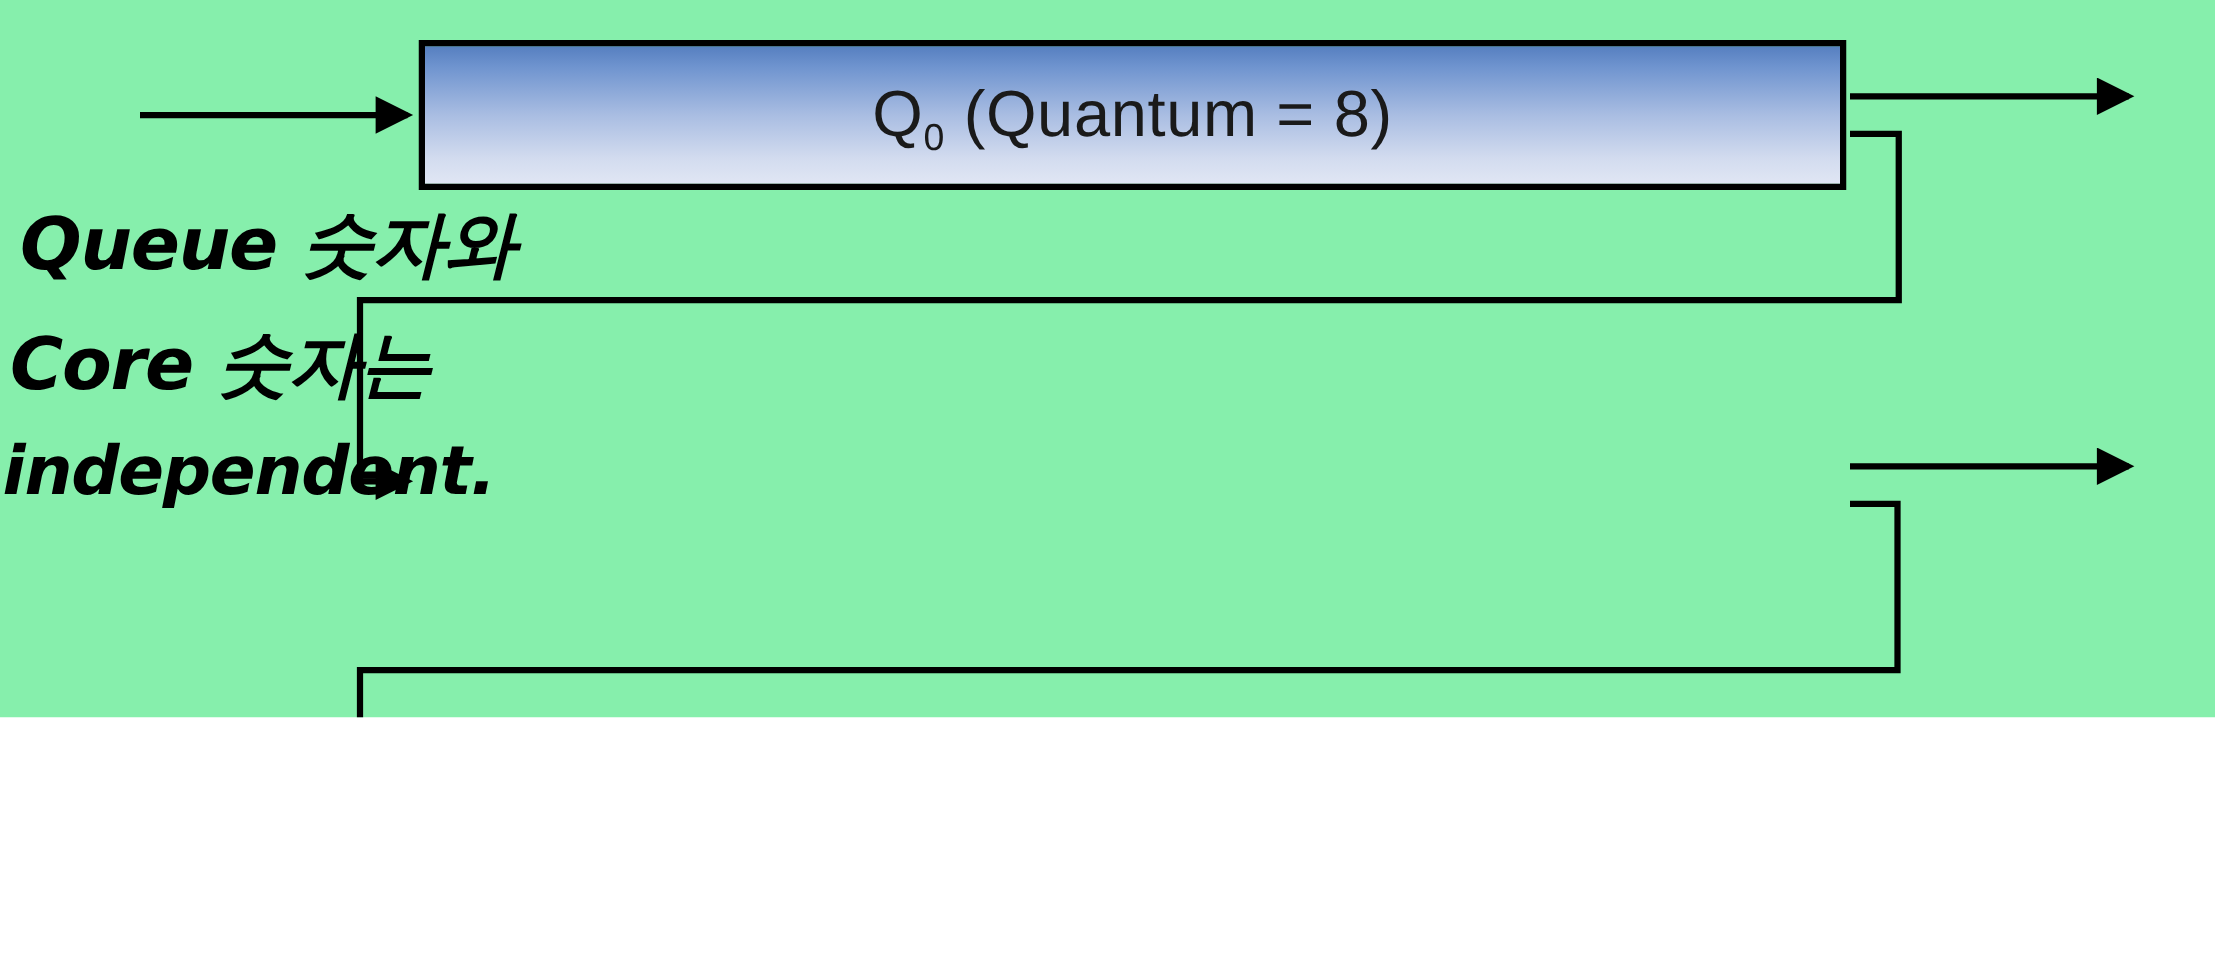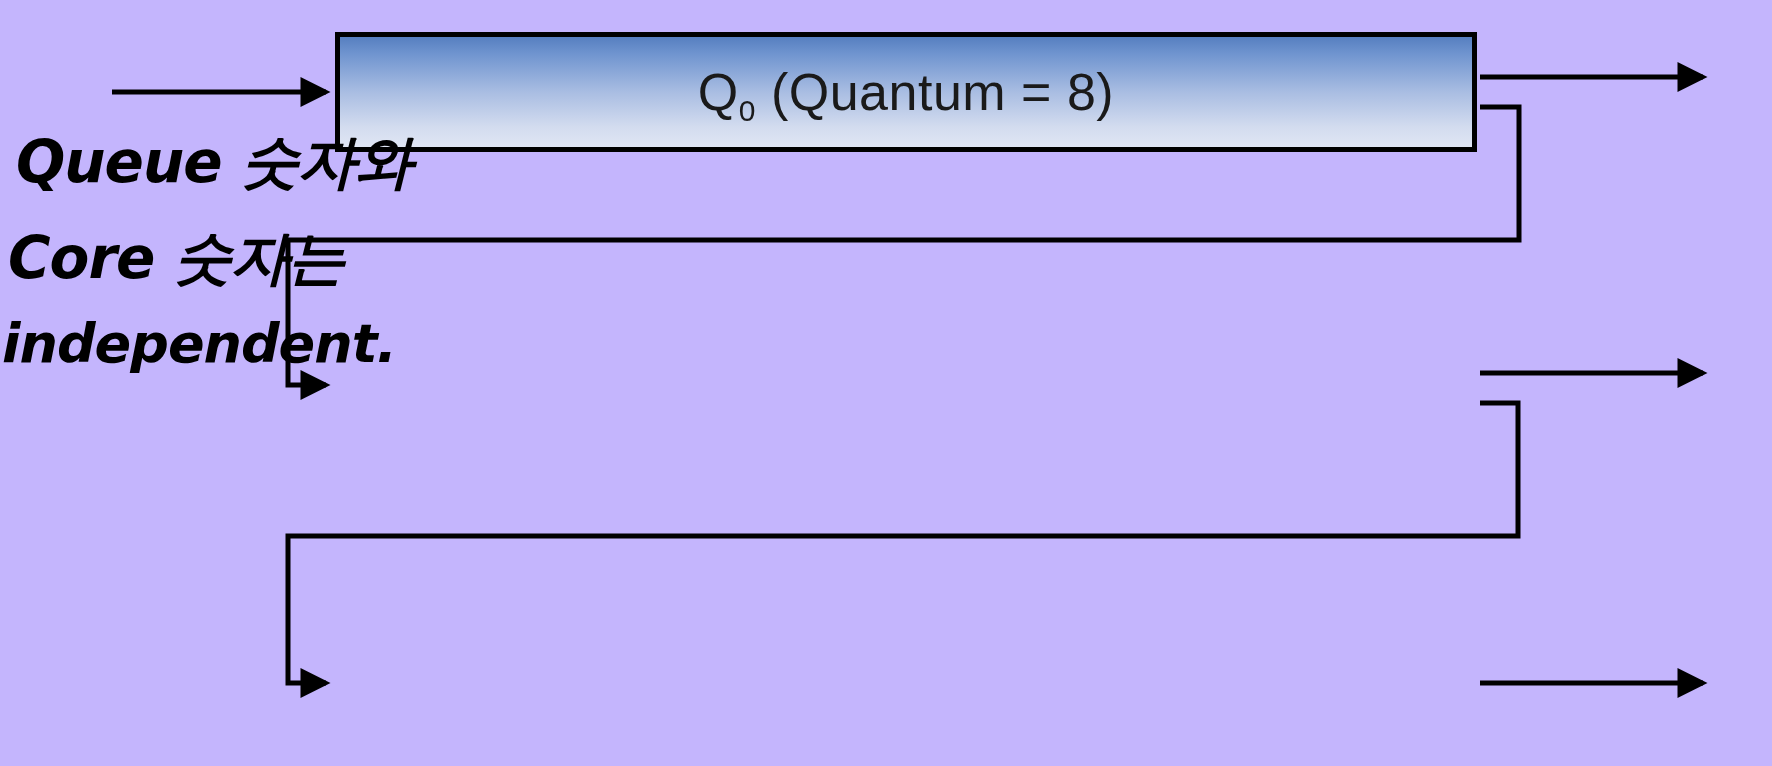--- a/index.html
+++ b/index.html
@@ -3,22 +3,22 @@
 <meta charset="utf-8">
 <style>
   html, body {
     margin: 0;
     padding: 0;
     background: #ffffff;
   }
   #canvas {
     position: relative;
     width: 1772px;
-    height: 766px;
-    background: #c4b5fd;
+    height: 574px;
+    background: #86efac;
     overflow: hidden;
     font-family: "Liberation Sans", sans-serif;
   }
   #connector-layer {
     position: absolute;
     left: 0; top: 0;
     width: 1772px;
     height: 766px;
   }
   .connector {
@@ -59,20 +59,21 @@
     line-height: 0;
   }
   .handwriting {
     position: absolute;
     font-family: "DejaVu Sans", sans-serif;
     font-style: italic;
     font-weight: 700;
     color: #000000;
     white-space: nowrap;
     letter-spacing: -1px;
+    margin-top: 33px;
   }
   #note-line1 { left: 16px; top: 124px; font-size: 58px; }
   #note-line2 { left: 8px;  top: 220px; font-size: 58px; }
   #note-line3 { left: 2px;  top: 312px; font-size: 54px; }
 </style>
 </head>
 <body>
 
 <div id="canvas">
 

